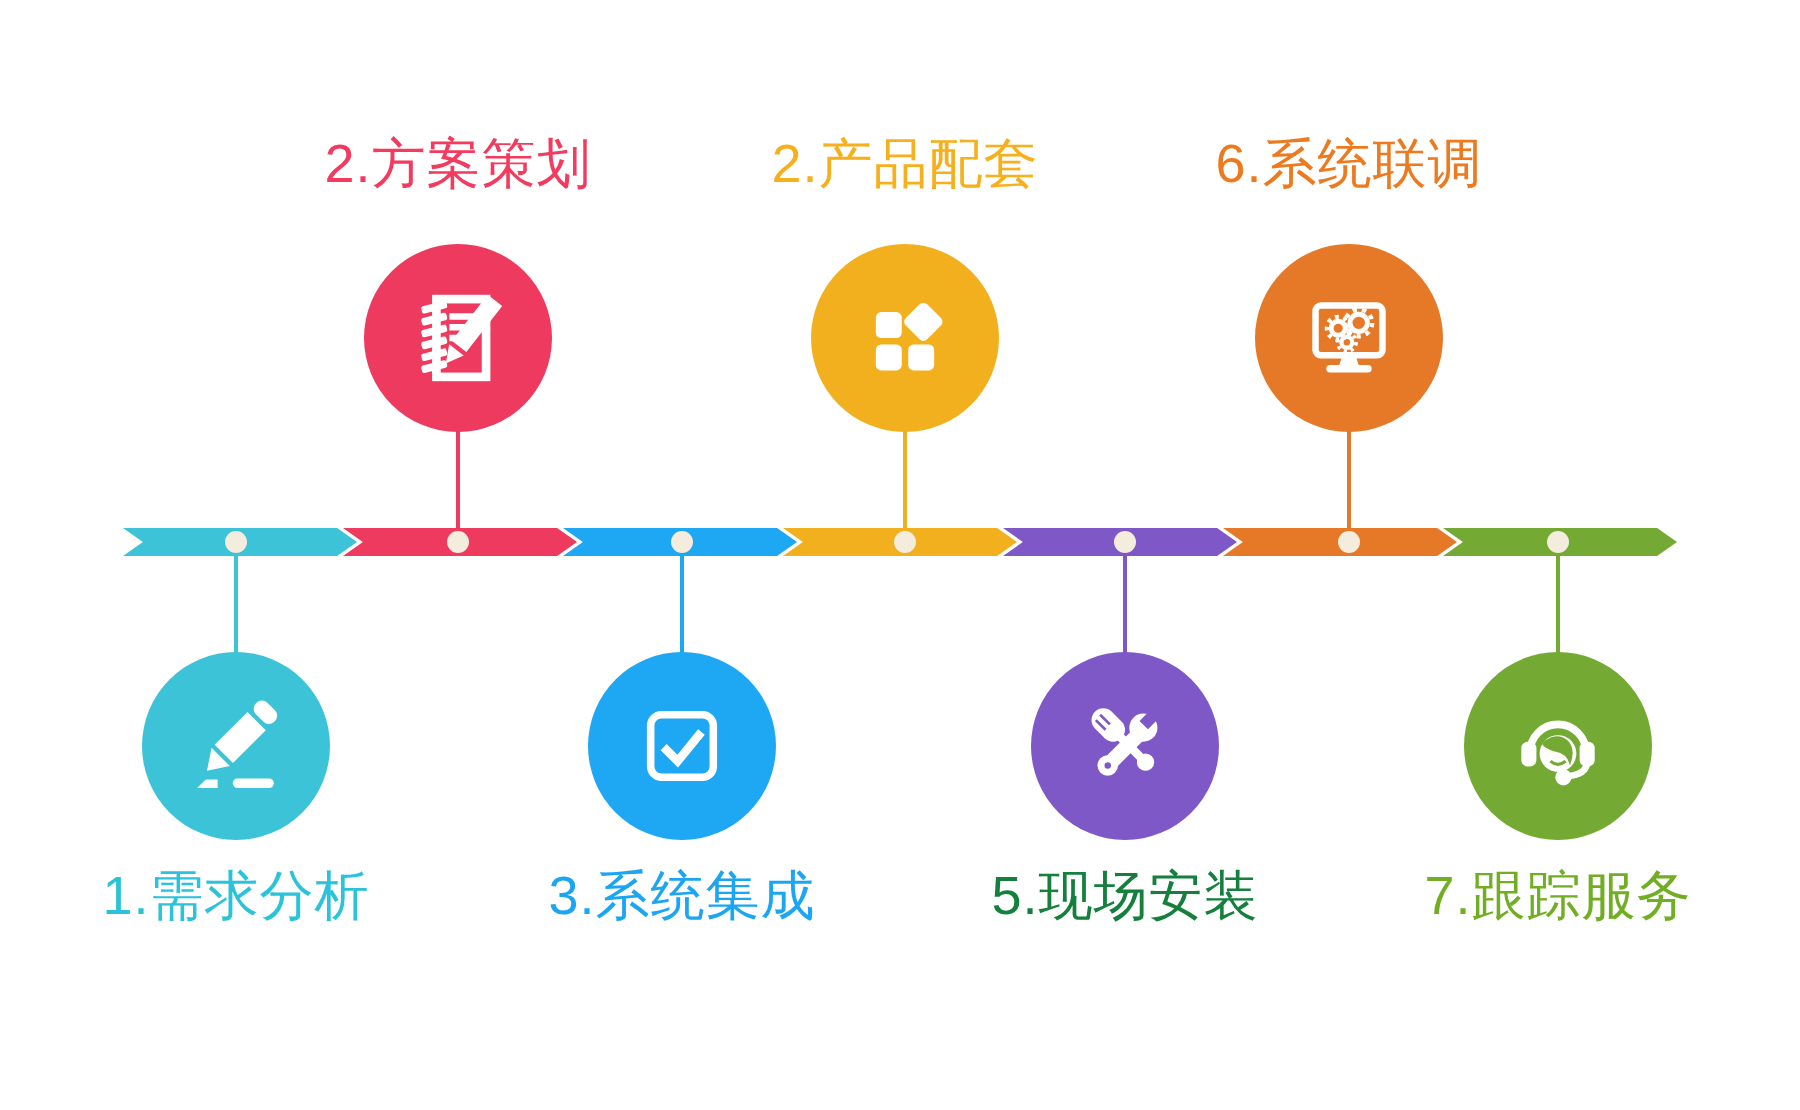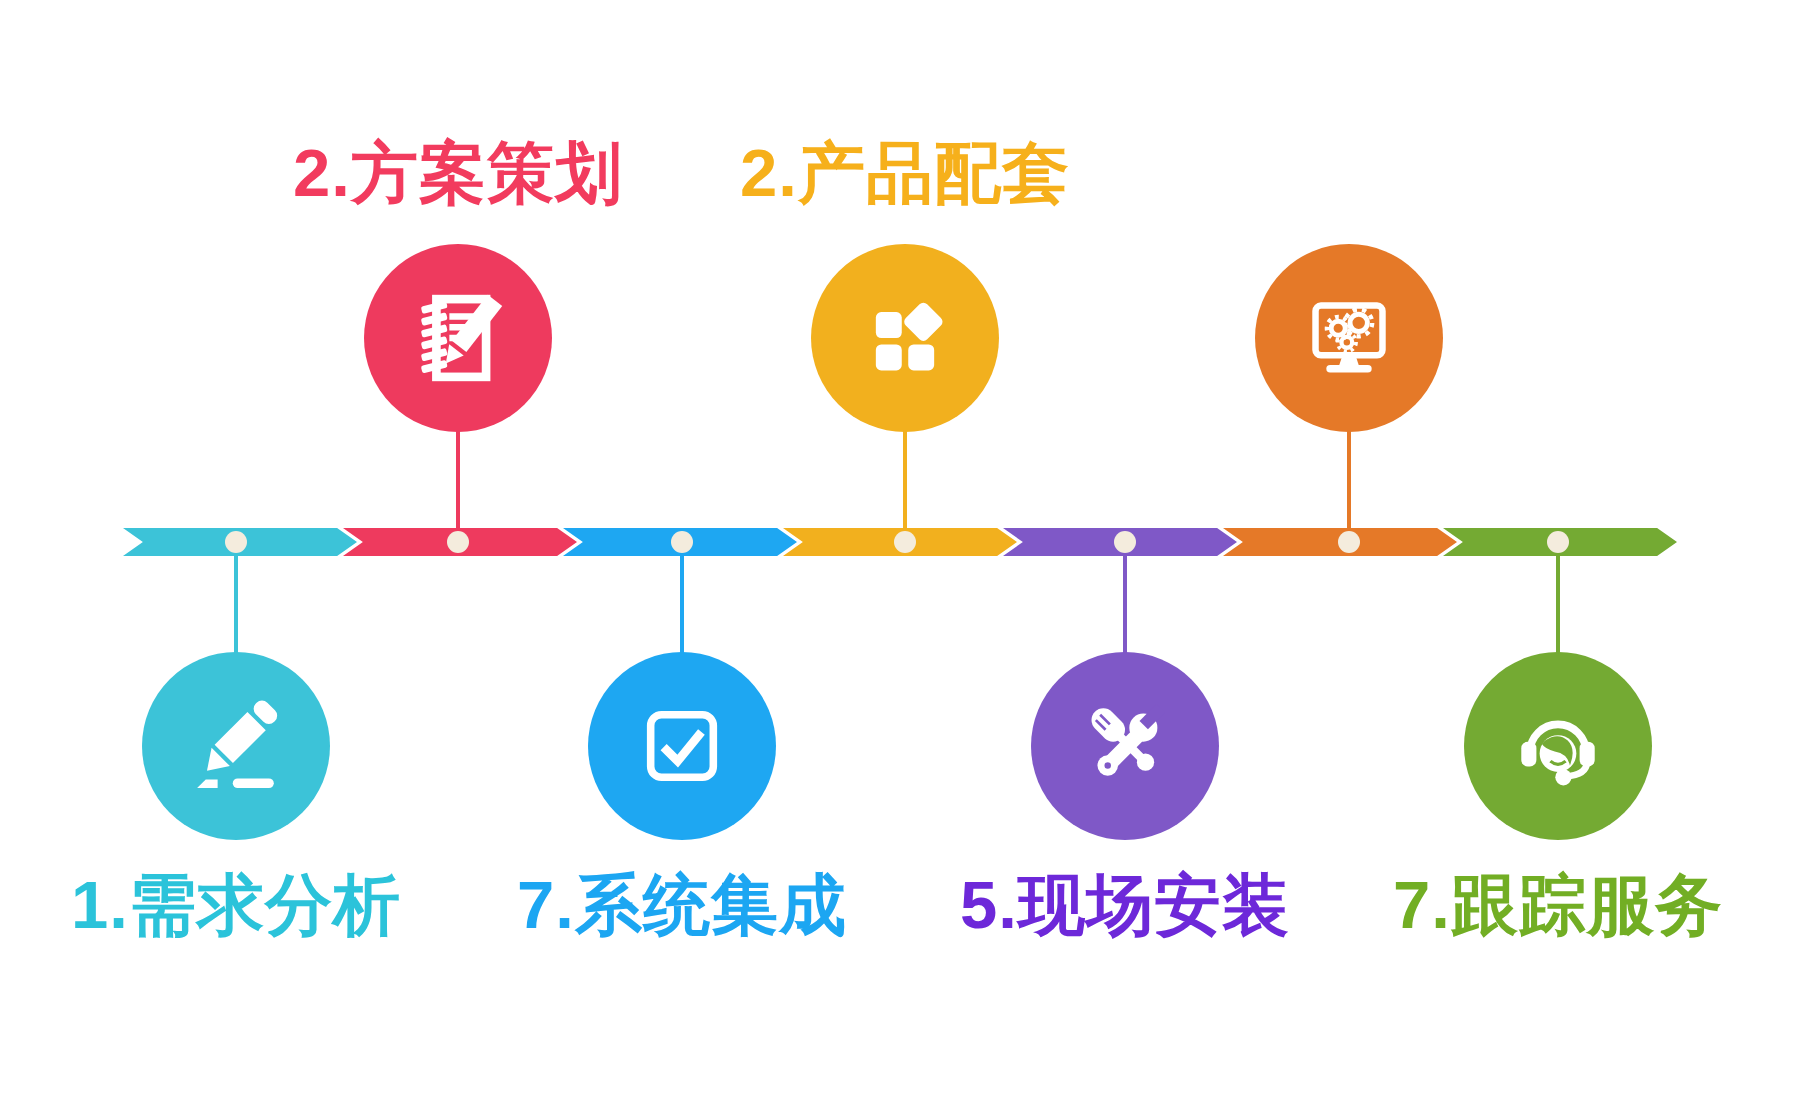--- a/index.html
+++ b/index.html
@@ -13,21 +13,21 @@
     z-index:1;
   }
   .connector{position:absolute;width:4px;z-index:2;}
   .dot{position:absolute;width:22px;height:22px;border-radius:50%;top:531px;z-index:3;}
   .circle{
     position:absolute;width:188px;height:188px;border-radius:50%;z-index:4;
     display:flex;align-items:center;justify-content:center;
   }
   .label{
     position:absolute;width:640px;text-align:center;
-    font-size:67px;font-weight:bold;letter-spacing:1px;white-space:nowrap;
+    font-size:54px;font-weight:normal;letter-spacing:1px;white-space:nowrap;
   }
   .label.top{top:128px;}
   .label.bottom{top:860px;}
 </style>
 </head>
 <body>
 
 <div id="canvas">
 
   <div class="seg" style="left: 123px; background-color: rgb(60, 195, 216); --c: #3cc3d8;"></div>
@@ -88,21 +88,21 @@
     </svg>
   </div>
   <div class="label top" style="left: 138px; color: rgb(242, 59, 94);">2.方案策划</div>
 
   <div class="circle" style="left: 588px; top: 652px; background-color: rgb(30, 167, 242); --c: #1ea7f2;">
     <svg width="108" height="108" viewBox="0 0 100 100">
       <rect x="21" y="21" width="58" height="58" rx="10" stroke="#fff" stroke-width="7" fill="none"></rect>
       <path d="M33 51 L46 64 L68 37" stroke="#fff" stroke-width="8" fill="none"></path>
     </svg>
   </div>
-  <div class="label bottom" style="left: 362px; color: rgb(28, 166, 242);">7.系统集成</div>
+  <div class="label bottom" style="left: 362px; color: rgb(28, 166, 242);">3.系统集成</div>
 
   <div class="circle" style="left: 811px; top: 244px; background-color: rgb(242, 176, 30); --c: #f2b01e;">
     <svg width="108" height="108" viewBox="0 0 100 100">
       <g fill="#fff">
         <rect x="23" y="26" width="24" height="24" rx="5"></rect>
         <rect x="23" y="56" width="24" height="24" rx="5"></rect>
         <rect x="53" y="56" width="24" height="24" rx="5"></rect>
         <g transform="translate(67,35) rotate(45)">
             <rect x="-14" y="-14" width="28" height="28" rx="5"></rect>
           </g>
@@ -121,37 +121,38 @@
       <path d="M27 21 L36 30 M23 26 L32 35" stroke="var(--c)" stroke-width="2.5" fill="none"></path>
       <circle cx="67" cy="33" r="13" fill="#fff"></circle>
       <g transform="translate(73,25) rotate(45)">
           <rect x="-5.5" y="-14" width="11" height="22" fill="var(--c)"></rect>
         </g>
       <path d="M62 40 L36 66" stroke="#fff" stroke-width="14" stroke-linecap="round" fill="none"></path>
       <circle cx="34" cy="68" r="9.5" fill="#fff"></circle>
       <circle cx="34" cy="68" r="3" fill="var(--c)"></circle>
     </svg>
   </div>
-  <div class="label bottom" style="left: 805px; color: #6d28d9; text-align: center;">5.现场安装</div>
+  <div class="label bottom" style="left: 805px; color: #15803d; text-align: center;">5.现场安装</div>
 
   <div class="circle" style="left: 1255px; top: 244px; background-color: rgb(229, 121, 40); --c: #e57928;">
     <svg width="108" height="108" viewBox="0 0 100 100">
       <rect x="19" y="20" width="62" height="46" rx="5" stroke="#fff" stroke-width="6" fill="none"></rect>
       <polygon points="44,66 56,66 59,75 41,75" fill="#fff"></polygon>
       <rect x="29" y="75" width="42" height="7" rx="3.5" fill="#fff"></rect>
       <g stroke="#fff" fill="none">
         <circle cx="40" cy="41" r="6.5" stroke-width="4.5"></circle>
         <circle cx="40" cy="41" r="10.5" stroke-width="4" stroke-dasharray="3.5 4.2"></circle>
         <circle cx="59" cy="36" r="8" stroke-width="4.5"></circle>
         <circle cx="59" cy="36" r="12.5" stroke-width="4" stroke-dasharray="4 4.8"></circle>
         <circle cx="48" cy="54" r="5" stroke-width="4"></circle>
         <circle cx="48" cy="54" r="8.5" stroke-width="3.5" stroke-dasharray="3 3.6"></circle>
       </g>
     </svg>
   </div>
+  <div class="label top" style="left: 1029px; color: rgb(237, 122, 31);">6.系统联调</div>
 
   <div class="circle" style="left: 1464px; top: 652px; background-color: rgb(116, 170, 51); --c: #74aa33;">
     <svg width="108" height="108" viewBox="0 0 100 100">
       <path d="M24 56 a26 26 0 0 1 52 0" stroke="#fff" stroke-width="7" fill="none"></path>
       <circle cx="50" cy="57" r="17" fill="#fff"></circle>
       <path d="M38 45 Q50 37 59 45 Q67 53 61 68 Q59 57 47 55 Q38 53 35 48 Z" fill="var(--c)"></path>
       <path d="M43 64 q7 6 14 0" stroke="var(--c)" stroke-width="3" fill="none"></path>
       <rect x="16" y="46" width="14" height="23" rx="6" fill="#fff"></rect>
       <rect x="70" y="46" width="14" height="23" rx="6" fill="#fff"></rect>
       <path d="M77 64 q0 13 -20 14" stroke="#fff" stroke-width="6" fill="none"></path>

